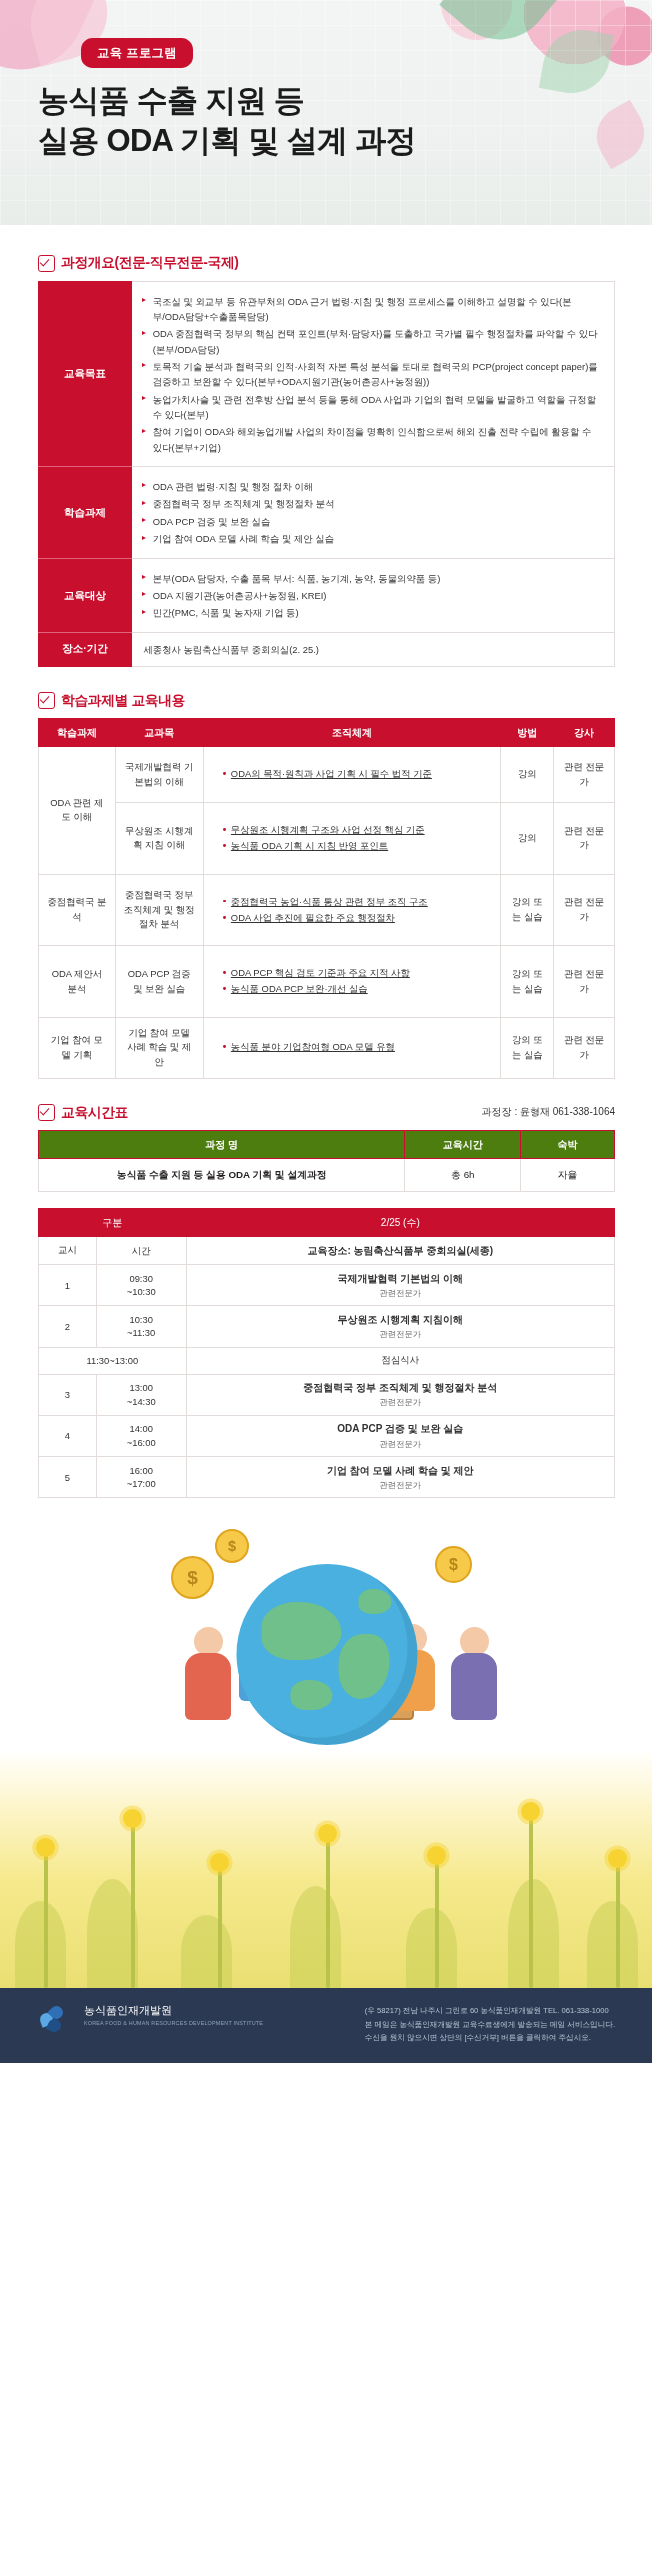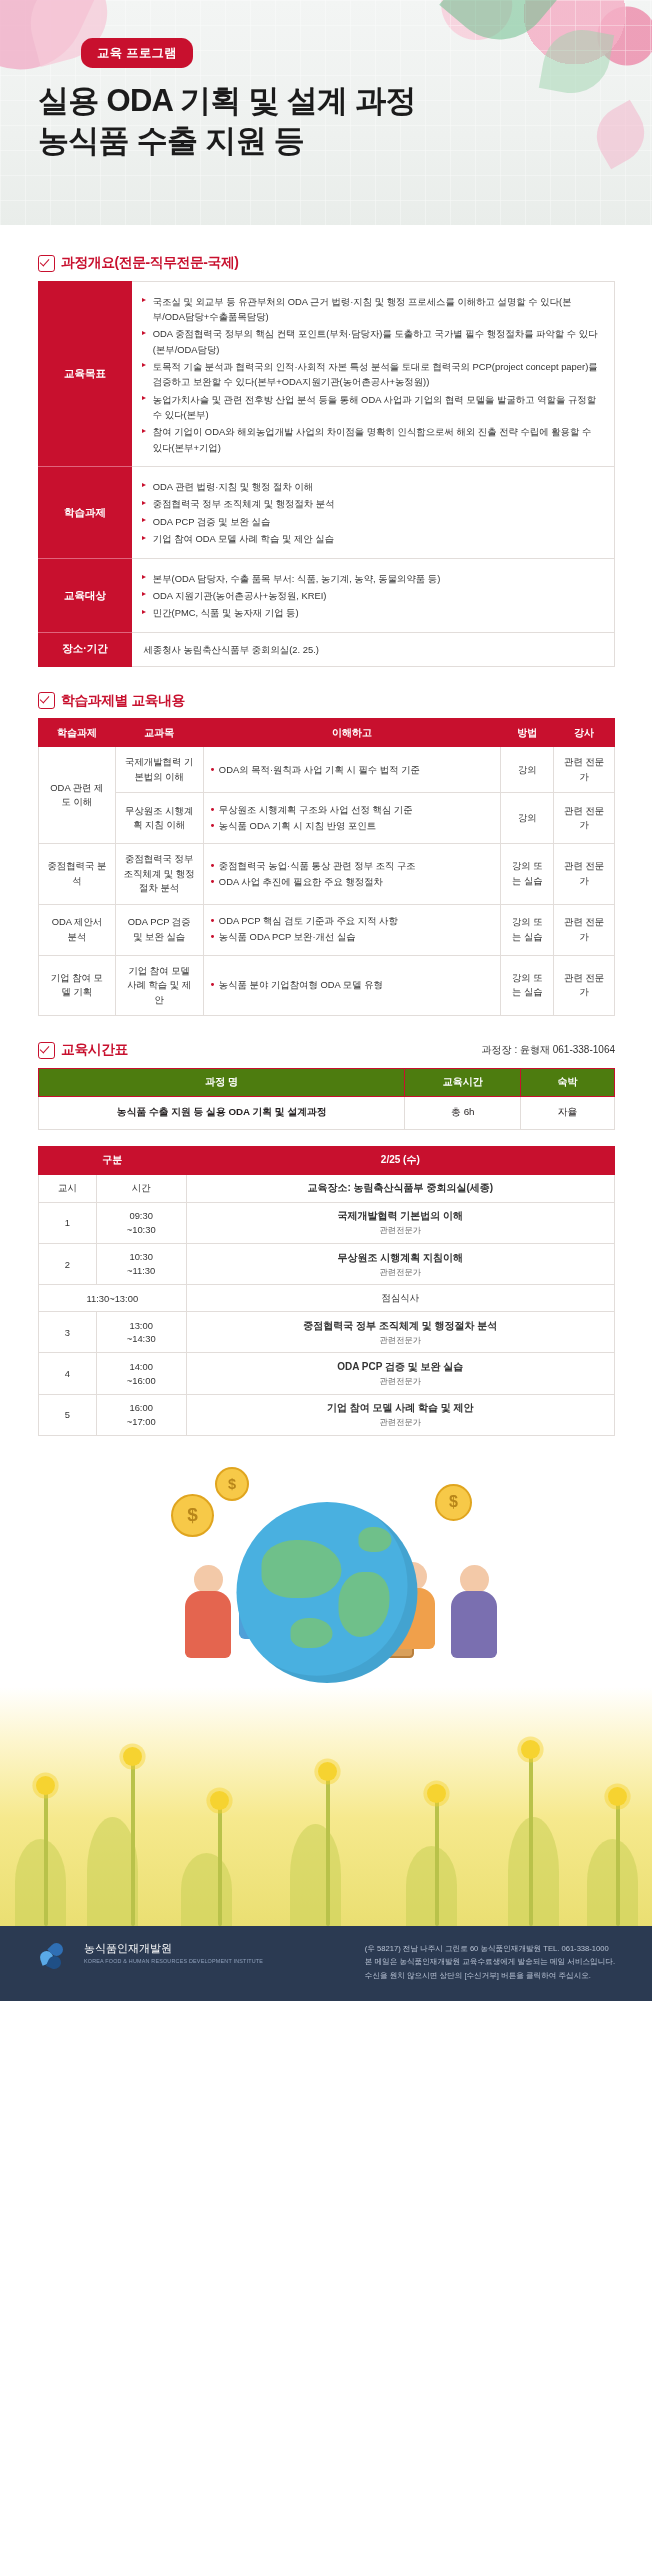--- a/index.html
+++ b/index.html
@@ -134,42 +134,42 @@
     padding:8px 7.3px;
     vertical-align:middle;
     line-height:1.55;
     color:#333;
   }
   .cur td.c{text-align:center;}
   .cur .w1{width:70px;}
   .cur .w2{width:81px;}
   .cur .w4{width:46px;}
   .cur .w5{width:54px;}
-  .cur ul{margin:0;padding:0;list-style:none;}
+  .cur ul{margin:12px;padding:0;list-style:none;text-decoration:underline;}
   .cur li{position:relative;padding-left:8px;margin:1.5px 0;}
   .cur li:before{
     content:"";position:absolute;left:0;top:5px;
     width:2.9px;height:2.9px;background:#c8102e;border-radius:50%;
   }
 
   
   .sched-line{display:flex;align-items:flex-end;justify-content:space-between;margin:25px 0 8.7px 0;}
   .sched-line .right{font-size:10px;color:#333;padding-bottom:2.2px;}
 
   
   .sum th{
     background:#4d7c0f;color:#fff;font-size:10px;font-weight:bold;
     padding:6.5px 2.9px;border:0.7px solid #c8102e;
   }
   .sum td{border:0.7px solid #e2ddda;padding:9.4px 4.4px;text-align:center;font-size:9.8px;}
   .sum .course{font-weight:bold;}
 
   
   .tt th{
-    background:#c8102e;color:#fff;font-size:10px;font-weight:bold;
+    background:#c8102e;color:#fff;font-size:10px;font-weight:normal;
     padding:6.5px 2.9px;border:0.7px solid #c8102e;text-align:center;
   }
   .tt td{
     border:0.7px solid #e2ddda;
     padding:6.5px 4.4px;text-align:center;font-size:9.4px;color:#333;
     vertical-align:middle;
   }
   .tt .per{width:48px;}
   .tt .tm{width:80px;line-height:1.45;}
   .tt .ttl{font-weight:bold;font-size:10px;}
@@ -271,22 +271,22 @@
     <div class="grid"></div>
     <div class="leaf l1"></div>
     <div class="leaf l2"></div>
     <div class="leaf l3"></div>
     <div class="leaf l4"></div>
     <div class="leaf l5"></div>
     <div class="tagwrap">
       <span class="tag">교육 프로그램</span>
     </div>
     <h1>
+      <span class="ln">농식품 수출 지원 등</span>
       <span class="ln">실용 ODA 기획 및 설계 과정</span>
-      <span class="ln">농식품 수출 지원 등</span>
     </h1>
   </div>
 
   <div class="content">
 
     <div class="sec-head">
       <span class="chk"></span>
       <span class="t">과정개요(전문-직무전문-국제)</span>
     </div>
 
@@ -335,21 +335,21 @@
     <div class="sec-head">
       <span class="chk"></span>
       <span class="t">학습과제별 교육내용</span>
     </div>
 
     <table class="cur outline">
       <tbody>
           <tr>
         <th class="w1">학습과제</th>
         <th class="w2">교과목</th>
-        <th>이해하고</th>
+        <th>조직체계</th>
         <th class="w4">방법</th>
         <th class="w5">강사</th>
       </tr>
       <tr>
         <td class="c" rowspan="2">ODA 관련 제도 이해</td>
         <td class="c">국제개발협력 기본법의 이해</td>
         <td>
           <ul>
             <li>ODA의 목적·원칙과 사업 기획 시 필수 법적 기준</li>
           </ul>

